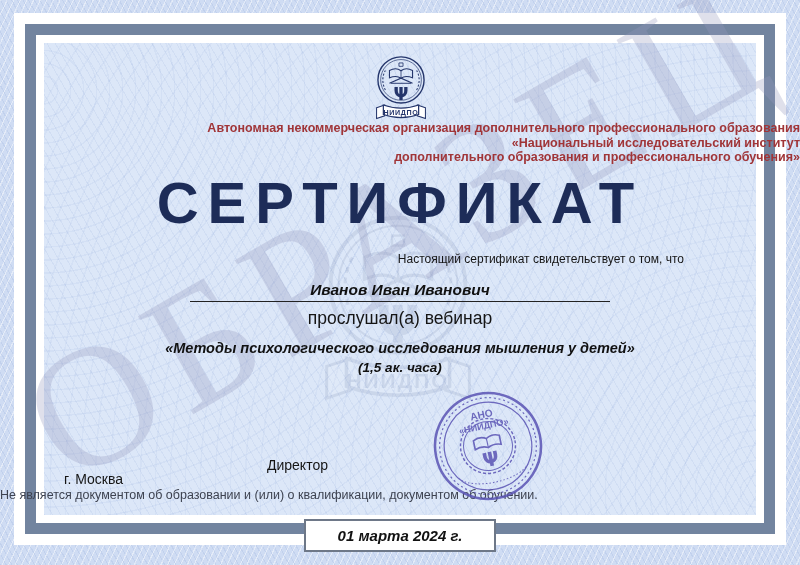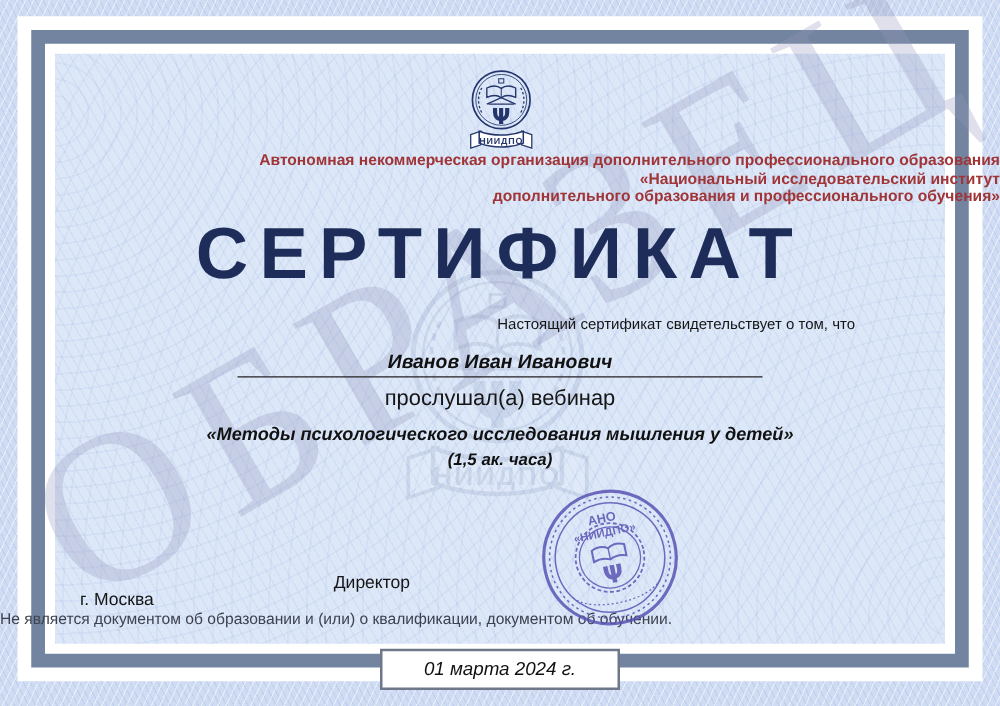--- a/index.html
+++ b/index.html
@@ -111,21 +111,21 @@
     opacity:0.85; z-index:4; transform:rotate(-12deg);
   }
   .disclaimer{
     position:absolute; left:0; top:488px; width:800px;
     color:#3d4250; font-size:12.5px;
   }
   .date-box{
     position:absolute; left:304px; top:519px; width:192px; height:33px;
     background:#ffffff; border:2px solid #6e7888; z-index:5;
     display:flex; align-items:center; justify-content:center;
-    font-size:15px; font-weight:normal; font-style:italic; color:#111;
+    font-size:15px; font-weight:bold; font-style:italic; color:#111;
   }
   .defs-hidden{ position:absolute; width:0; height:0; overflow:hidden; }
 </style>
 </head>
 <body>
 
 <svg class="defs-hidden" aria-hidden="true">
   <symbol id="niidpo-logo" viewBox="0 0 100 112">
     <g fill="none" stroke="#24356b" stroke-width="2">
       <circle cx="50" cy="47" r="34"></circle>

